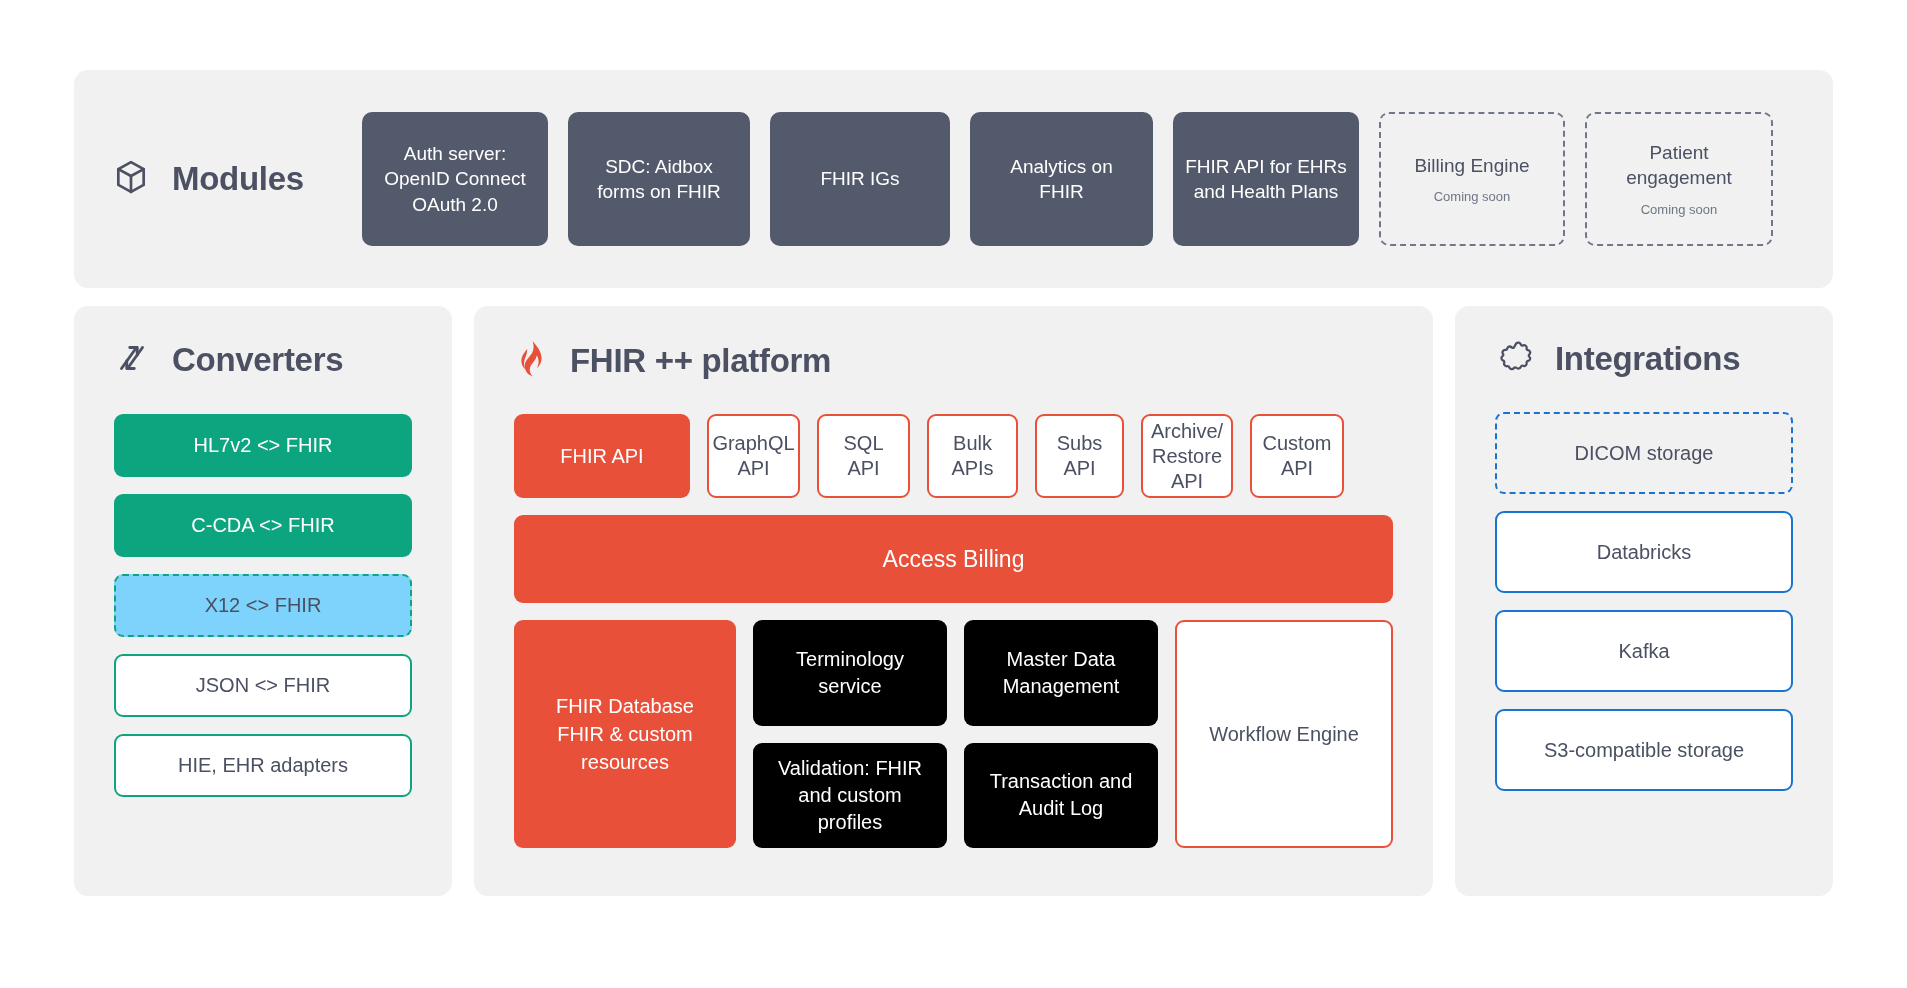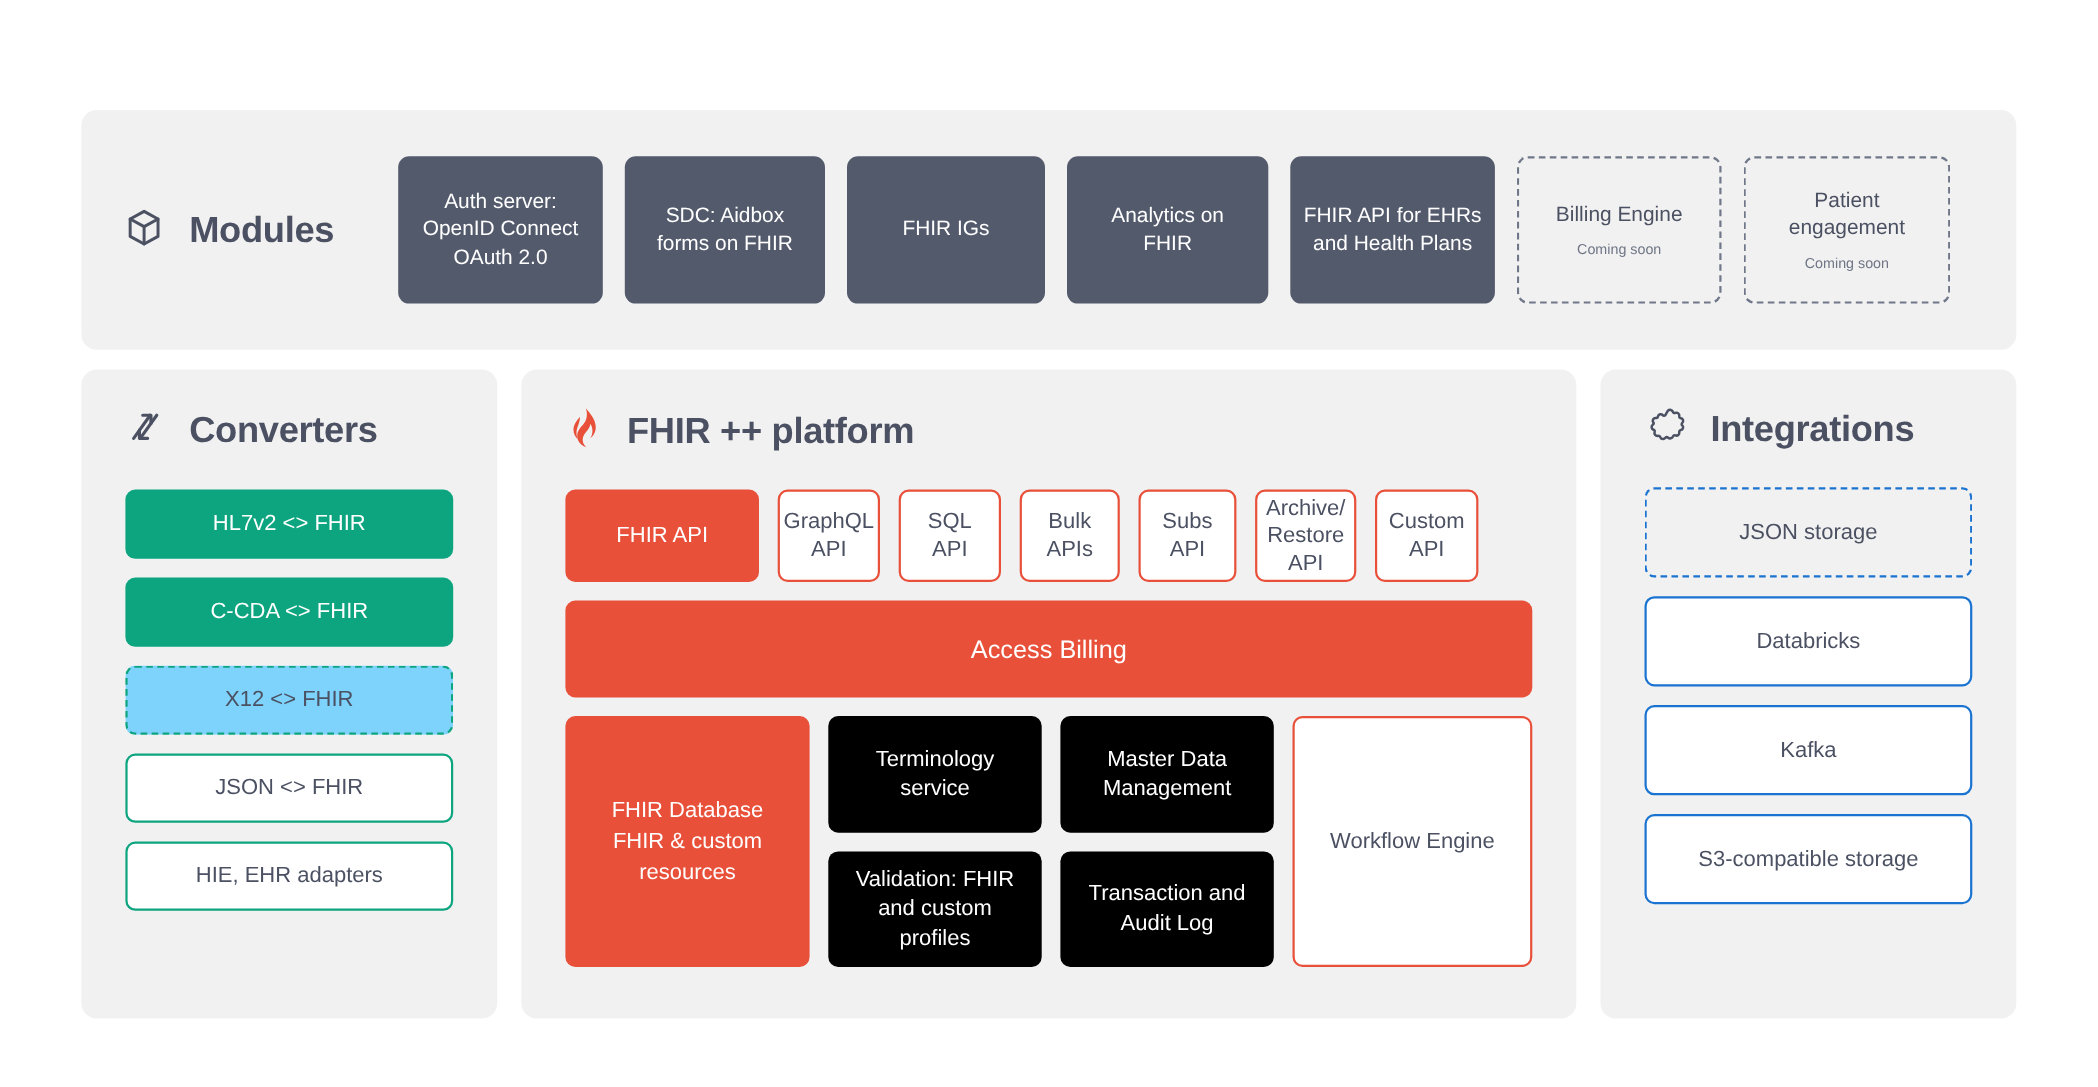--- a/index.html
+++ b/index.html
@@ -6,21 +6,21 @@
   html, body {
     width: 1907px;
     height: 988px;
     background: #ffffff;
     font-family: "Liberation Sans", sans-serif;
   }
   .page {
     width: 1907px;
     height: 988px;
     position: relative;
-    padding: 100px 74px 0 74px;
+    padding: 70px 74px 0 74px;
   }
 
   
   .panel {
     background: #f1f1f1;
     border-radius: 14px;
   }
 
   .section-head {
     display: flex;
@@ -400,21 +400,21 @@
       <div class="section-head">
         <span class="section-icon">
           <svg width="38" height="34" viewBox="0 0 26 24" fill="none" stroke="#4b5162" stroke-width="1.6" stroke-linejoin="round" stroke-linecap="round">
             <path d="M14.6 2.4c1.1-1 2.8-.6 3.3.8.2.6.9.9 1.5.6 1.4-.6 2.8.6 2.5 2.1-.1.6.3 1.2 1 1.3 1.5.2 2 2 .9 3-.5.4-.5 1.2 0 1.6 1.1 1 .5 2.8-.9 3-.6.1-1.1.7-1 1.3.3 1.5-1.1 2.7-2.5 2.1-.6-.3-1.3 0-1.5.6-.5 1.4-2.2 1.8-3.3.8-.5-.4-1.2-.3-1.6.2-.9 1.2-2.8 1-3.3-.5-.2-.6-.8-1-1.4-.8-1.5.3-2.7-1.1-2.2-2.5.2-.6-.1-1.2-.7-1.4-1.4-.5-1.7-2.4-.5-3.2.5-.4.7-1.1.3-1.6-.8-1.3.2-3 1.7-2.8.6.1 1.2-.3 1.3-.9.3-1.5 2.1-2 3.1-.9.4.5 1.1.5 1.6.1z"></path>
           </svg>
         </span>
         <span class="section-title">Integrations</span>
       </div>
       <div class="integr-list">
         <div class="integr-item dashed">
-          <span>JSON storage</span>
+          <span>DICOM storage</span>
         </div>
         <div class="integr-item outline">
           <span>Databricks</span>
         </div>
         <div class="integr-item outline">
           <span>Kafka</span>
         </div>
         <div class="integr-item outline">
           <span>S3-compatible storage</span>
         </div>

